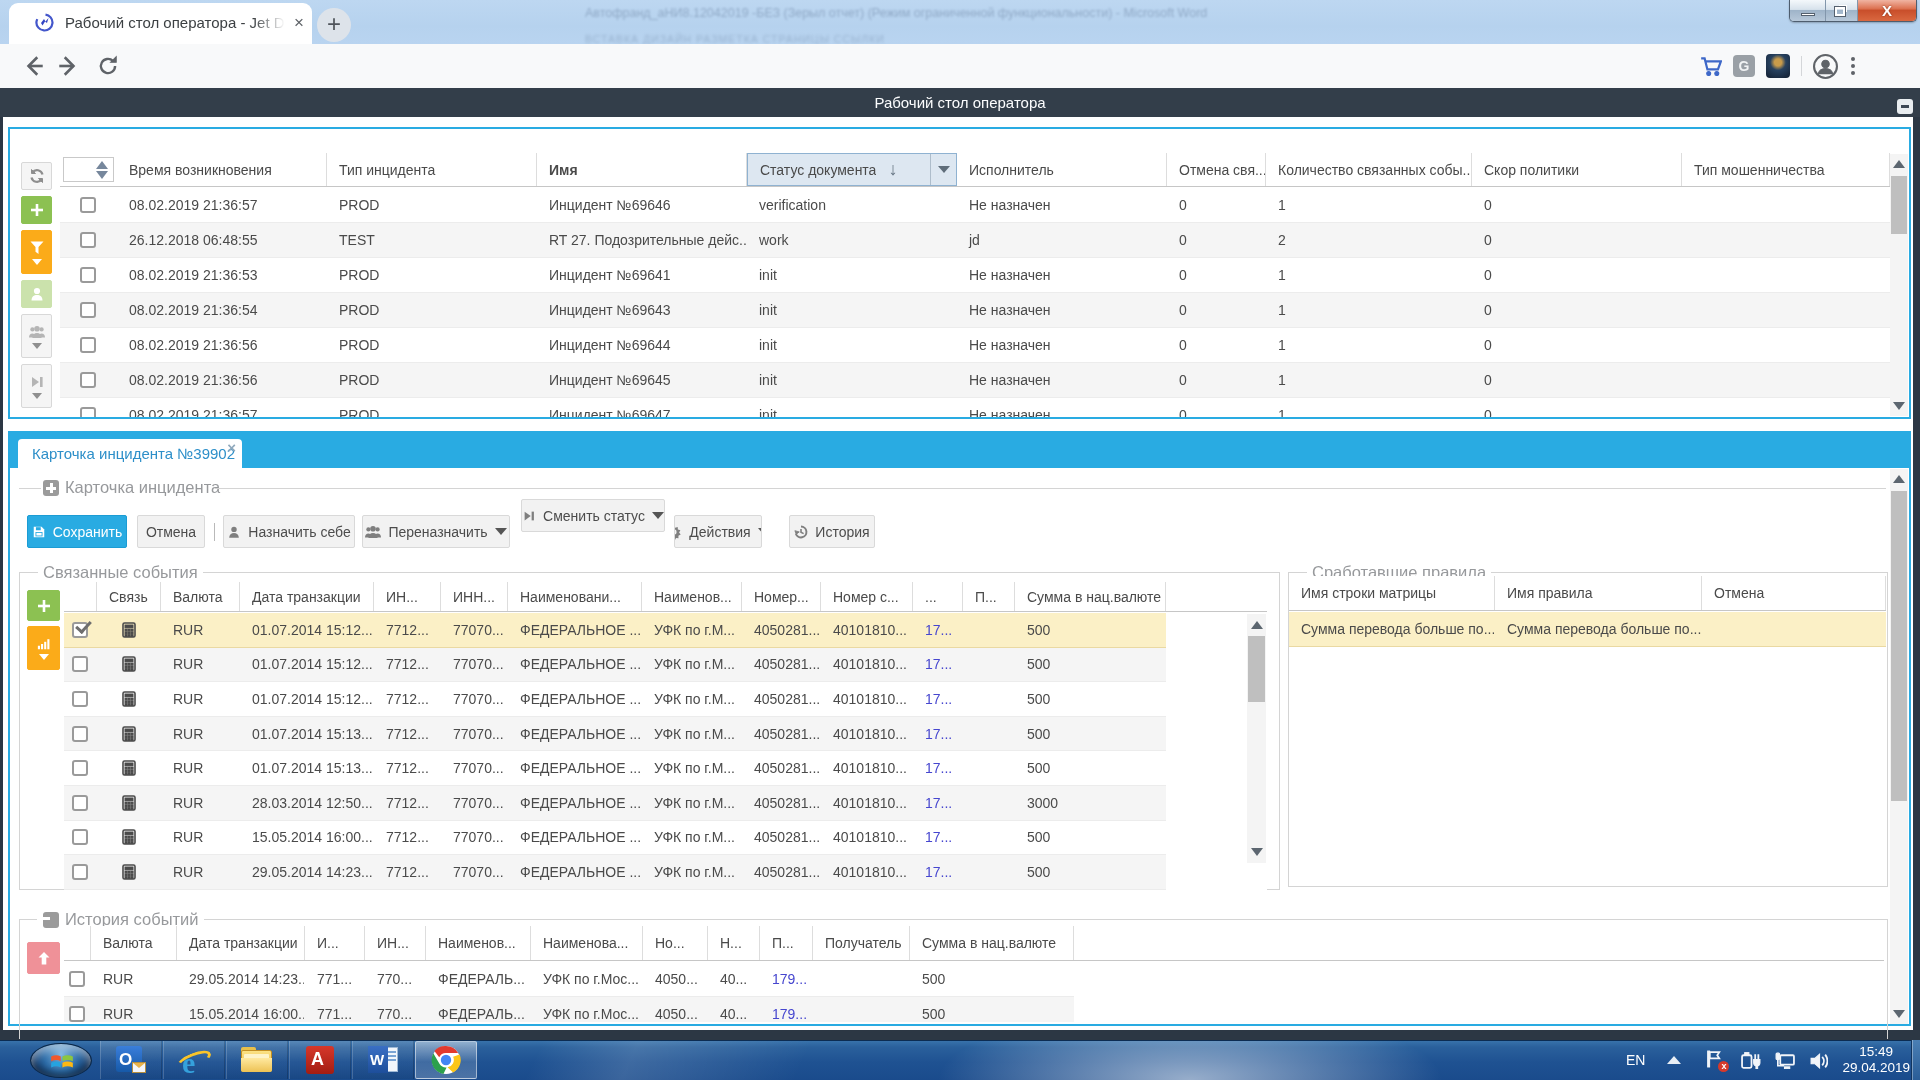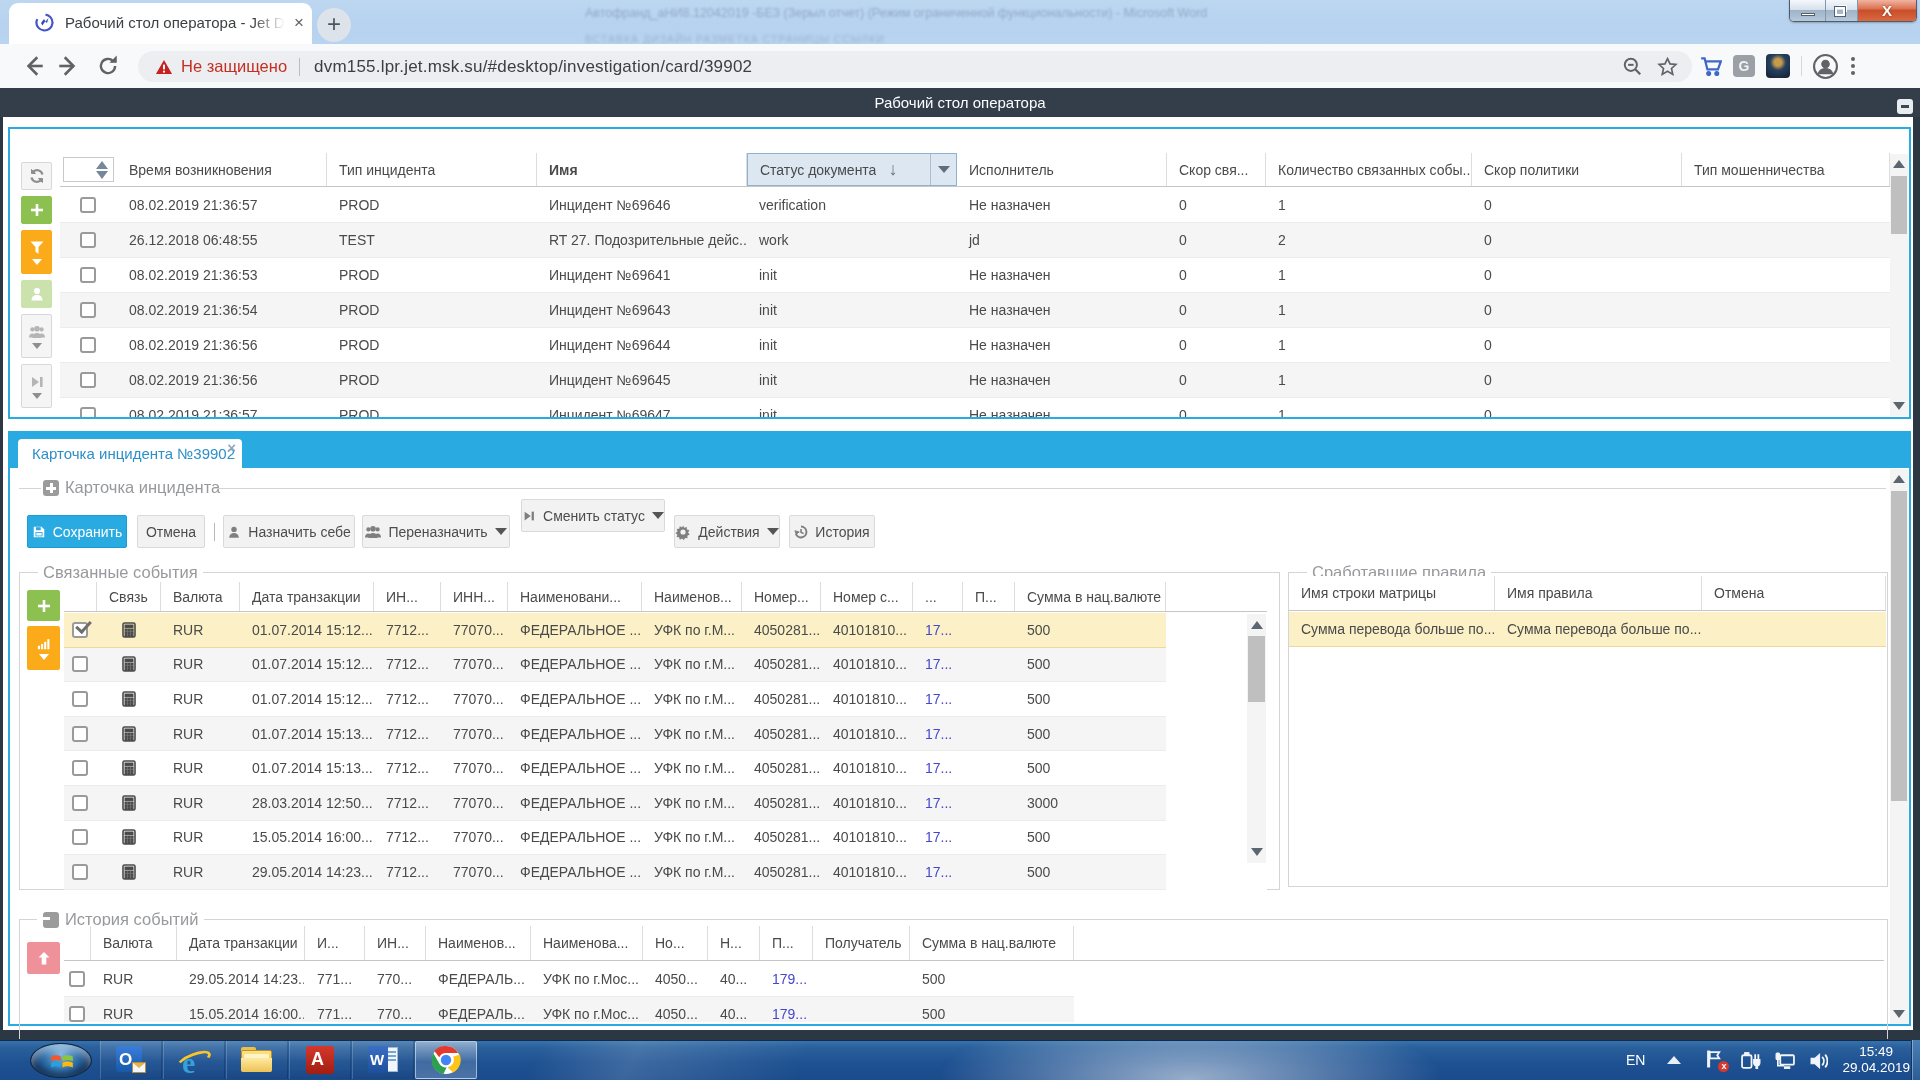--- a/index.html
+++ b/index.html
@@ -319,36 +319,20 @@
     <svg class="abs nav-ico" style="left:22px" viewBox="0 0 22 22" stroke="#5f6368" fill="#5f6368">
         <use href="#i-back"></use>
       </svg>
     <svg class="abs nav-ico" style="left:56px; transform:scaleX(-1)" viewBox="0 0 22 22" stroke="#5f6368" fill="#5f6368">
         <use href="#i-back"></use>
       </svg>
     <svg class="abs nav-ico" style="left:96px" viewBox="0 0 22 22" stroke="#5f6368" fill="#5f6368">
         <use href="#i-reload"></use>
       </svg>
 
-    <div class="abs omnibox">
-      <svg class="omni-warn" viewBox="0 0 20 19">
-          <use href="#i-warn"></use>
-        </svg>
-      <span class="omni-sec">Не защищено</span>
-      <span class="omni-sep"></span>
-      <span class="omni-url">dvm155.lpr.jet.msk.su/#desktop/investigation/card/39902</span>
-      <span class="omni-right">
-        <svg class="ico16" style="width:21px;height:21px" viewBox="0 0 19 19" stroke="#5f6368" fill="#5f6368">
-            <use href="#i-zoom"></use>
-          </svg>
-        <svg class="ico16" style="width:21px;height:21px" viewBox="0 0 20 19" stroke="#5f6368" fill="none">
-            <use href="#i-star"></use>
-          </svg>
-      </span>
-    </div>
 
     <div class="abs ext-row">
       <svg style="width:22px;height:20px" viewBox="0 0 19 17" stroke="#3e68c8" fill="#3e68c8">
           <use href="#i-cart"></use>
         </svg>
       <div class="gbox">G</div>
       <div class="avatar-ext"></div>
       <div class="ext-sep"></div>
       <svg style="width:25px;height:25px" viewBox="0 0 24 24" stroke="#5f6368" fill="#5f6368">
           <use href="#i-profile"></use>
@@ -416,21 +400,21 @@
           <div class="g-hcell" style="left: 267px; width: 210px;">Тип инцидента</div>
           <div class="g-hcell" style="left: 477px; width: 210px; font-weight: bold;">Имя</div>
           <div class="g-hcell status-active" style="left: 687px; width: 210px;">
             <span style="overflow:hidden;white-space:nowrap">Статус документа</span>
             <span style="margin-left:12px;font-size:18px;color:#677684;font-weight:bold">↓</span>
             <span style="position:absolute;right:0;top:0;bottom:0;width:26px;border-left:1px solid #aebdcb;display:flex;align-items:center;justify-content:center">
               <span style="width:0;height:0;border-left:6px solid transparent;border-right:6px solid transparent;border-top:7px solid #5f6d7a"></span>
             </span>
           </div>
           <div class="g-hcell" style="left: 897px; width: 210px;">Исполнитель</div>
-          <div class="g-hcell" style="left: 1107px; width: 99px;">Скор свя...</div>
+          <div class="g-hcell" style="left: 1107px; width: 99px;">Отмена свя...</div>
           <div class="g-hcell" style="left: 1206px; width: 206px;">Количество связанных собы...</div>
           <div class="g-hcell" style="left: 1412px; width: 210px;">Скор политики</div>
           <div class="g-hcell" style="left: 1622px; width: 208px;">Тип мошенничества</div>
         </div>
         <div class="g-row" style="top: 35px; height: 35px; width: 1830px;">
           <div class="g-cell" style="width: 57px; justify-content: center; padding: 0px;">
             <span class="cb"></span>
           </div>
           <div class="g-cell" style="width: 210px;">08.02.2019 21:36:57</div>
           <div class="g-cell" style="width: 210px;">PROD</div>
@@ -571,21 +555,21 @@
       <span>Переназначить</span>
       <span class="car"></span>
     </div>
     <div class="btn" style="left:511px; top:66px; width:144px">
       <svg class="ico14" viewBox="0 0 16 16" fill="#7f7f7f">
           <use href="#i-skip"></use>
         </svg>
       <span>Сменить статус</span>
       <span class="car"></span>
     </div>
-    <div class="btn" style="left:664px; top:82px; width:106px">
+    <div class="btn" style="left:664px; top:82px; width:88px">
       <svg class="ico16" viewBox="0 0 16 16" fill="#7f7f7f">
           <use href="#i-gear"></use>
         </svg>
       <span>Действия</span>
       <span class="car"></span>
     </div>
     <div class="btn" style="left:779px; top:82px; width:86px">
       <svg class="ico14" viewBox="0 0 16 16" stroke="#7f7f7f" fill="#7f7f7f">
           <use href="#i-history"></use>
         </svg>

